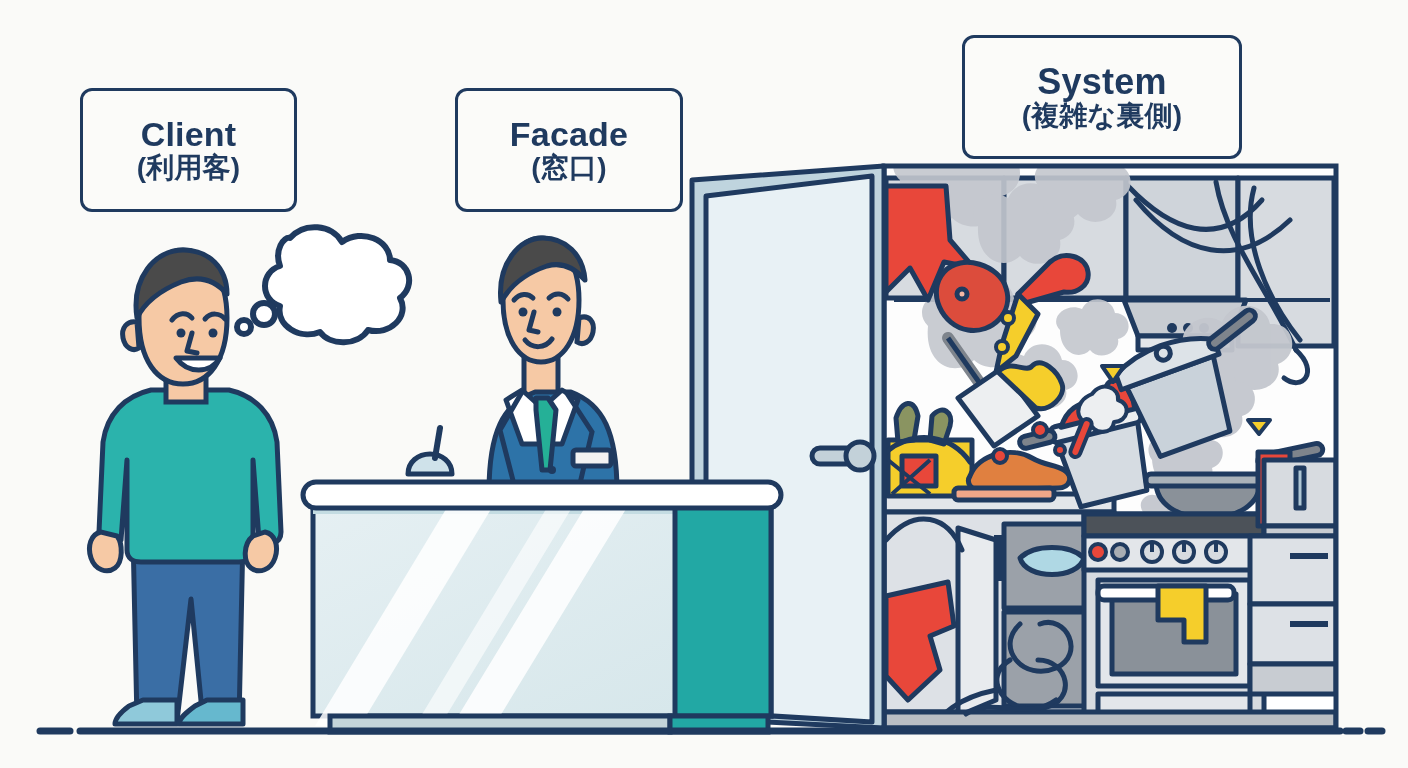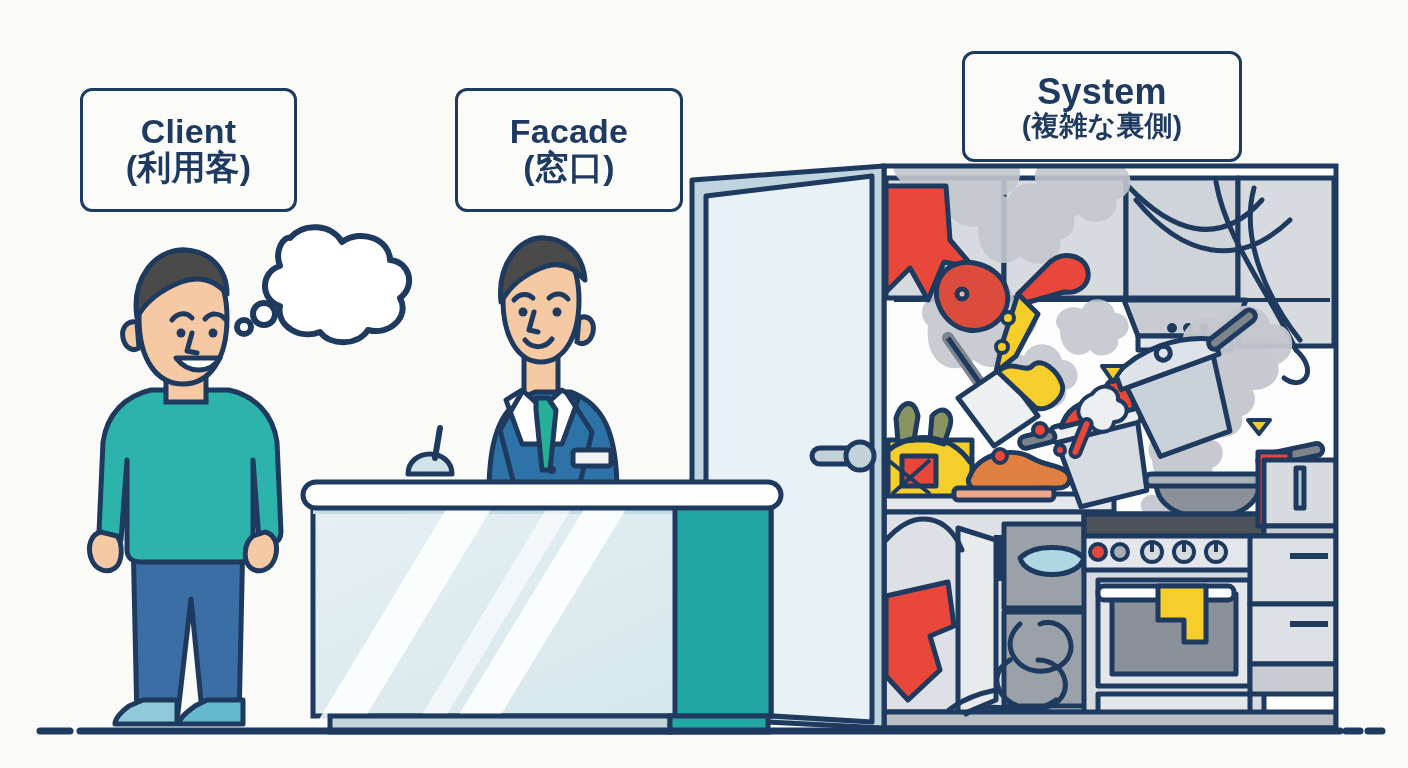--- a/index.html
+++ b/index.html
@@ -11,24 +11,24 @@
     border:3px solid #1F3A5F;
     border-radius:12px;
     background:#FBFBF9;
     display:flex;flex-direction:column;
     align-items:center;justify-content:center;
     color:#1F3A5F;
     line-height:1.05;
     box-sizing:border-box;
   }
   .label-en{font-size:34px;font-weight:700;letter-spacing:.2px;}
-  .label-jp{font-size:34px;font-weight:700;letter-spacing:.2px;}
+  .label-jp{font-size:28px;font-weight:700;letter-spacing:.2px;}
   #label-client{left:80px;top:88px;width:217px;height:124px;}
   #label-facade{left:455px;top:88px;width:228px;height:124px;}
-  #label-system{left:962px;top:51px;width:280px;height:111px;}
+  #label-system{left:962px;top:35px;width:280px;height:124px;}
   #label-system .label-en{font-size:36px;}
   #label-system .label-jp{font-size:28px;}
 </style>
 </head>
 <body>
 
 <div id="stage">
 
   <svg id="scene" viewBox="0 0 1408 768" xmlns="http://www.w3.org/2000/svg">
     <defs>

